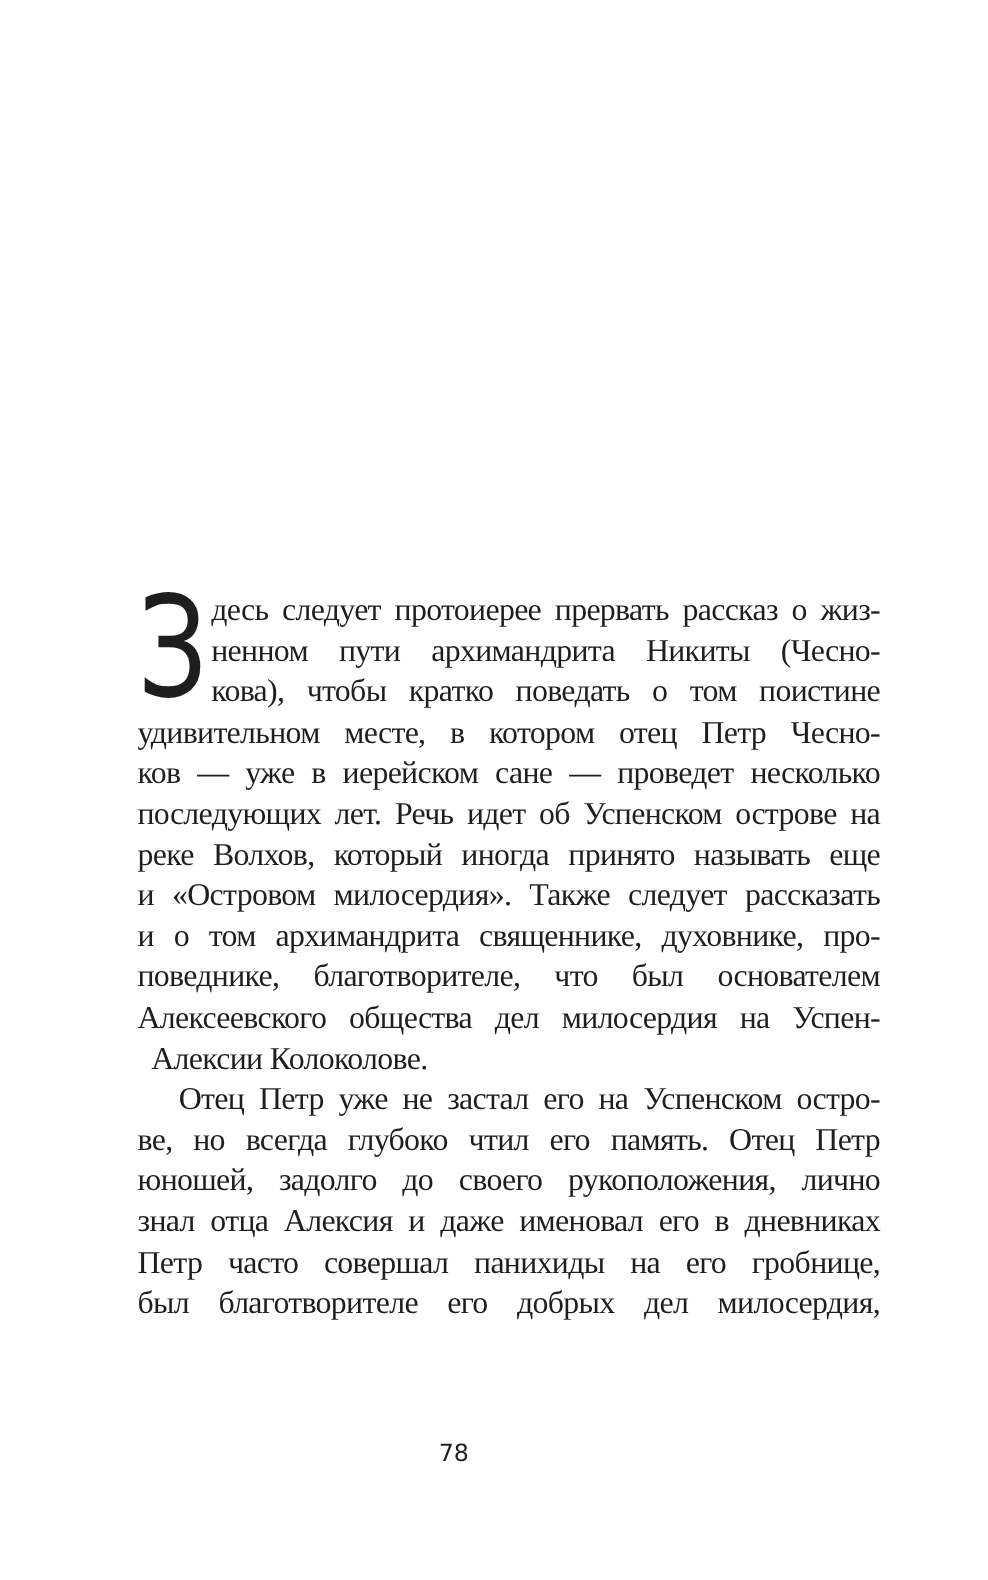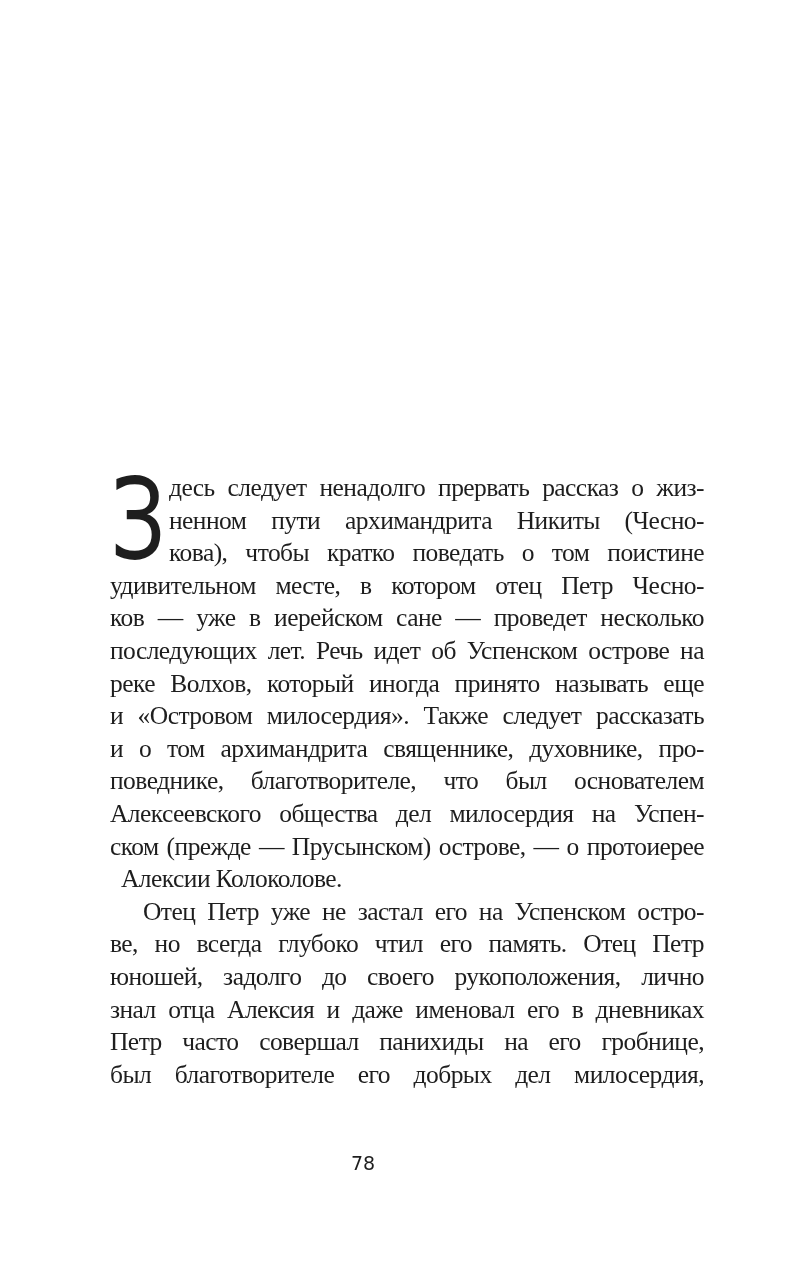--- a/index.html
+++ b/index.html
@@ -28,32 +28,31 @@
   }
 </style>
 </head>
 <body>
 
 <div class="page">
   <div class="text-block">
     <span class="drop-cap">З</span>
 
     <div>
-      <span class="line dc">десь следует ненадолго прервать рассказ о жиз-</span>
+      <span class="line dc">десь следует протоиерее прервать рассказ о жиз-</span>
       <span class="line dc">ненном пути архимандрита Никиты (Чесно-</span>
       <span class="line dc">кова), чтобы кратко поведать о том поистине</span>
       <span class="line">удивительном месте, в котором отец Петр Чесно-</span>
       <span class="line">ков — уже в иерейском сане — проведет несколько</span>
       <span class="line">последующих лет. Речь идет об Успенском острове на</span>
       <span class="line">реке Волхов, который иногда принято называть еще</span>
       <span class="line">и «Островом милосердия». Также следует рассказать</span>
       <span class="line">и о том архимандрита священнике, духовнике, про-</span>
       <span class="line">поведнике, благотворителе, что был основателем</span>
       <span class="line">Алексеевского общества дел милосердия на Успен-</span>
-      <span class="line">ском (прежде — Прусынском) острове, — о протоиерее</span>
       <span class="line last">Алексии Колоколове.</span>
     </div>
 
     <div>
       <span class="line indent">Отец Петр уже не застал его на Успенском остро-</span>
       <span class="line">ве, но всегда глубоко чтил его память. Отец Петр</span>
       <span class="line">юношей, задолго до своего рукоположения, лично</span>
       <span class="line">знал отца Алексия и даже именовал его в дневниках</span>
       <span class="line">Петр часто совершал панихиды на его гробнице,</span>
       <span class="line">был благотворителе его добрых дел милосердия,</span>

